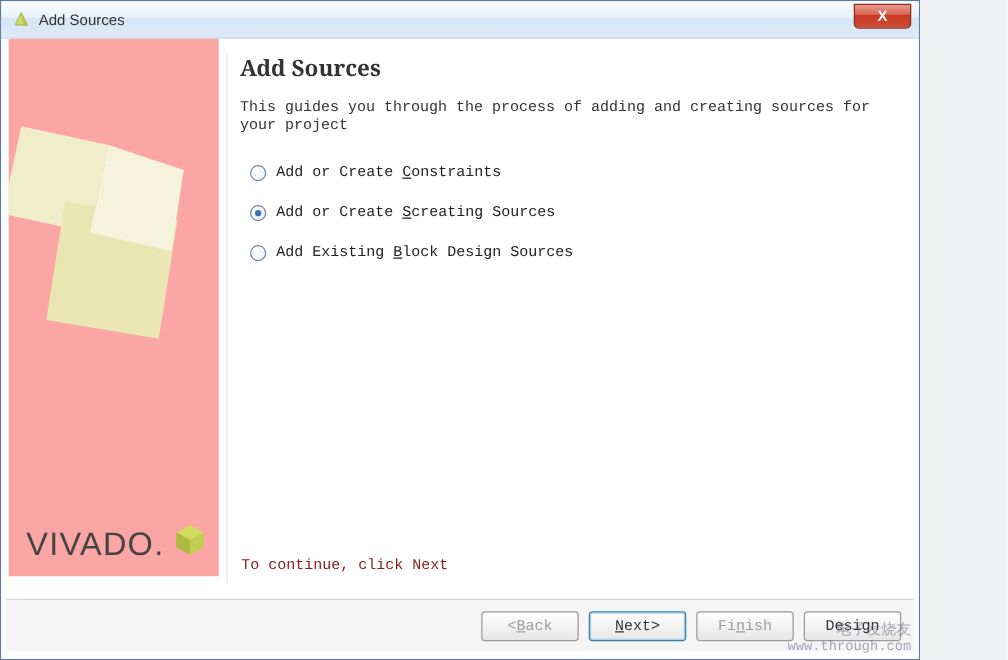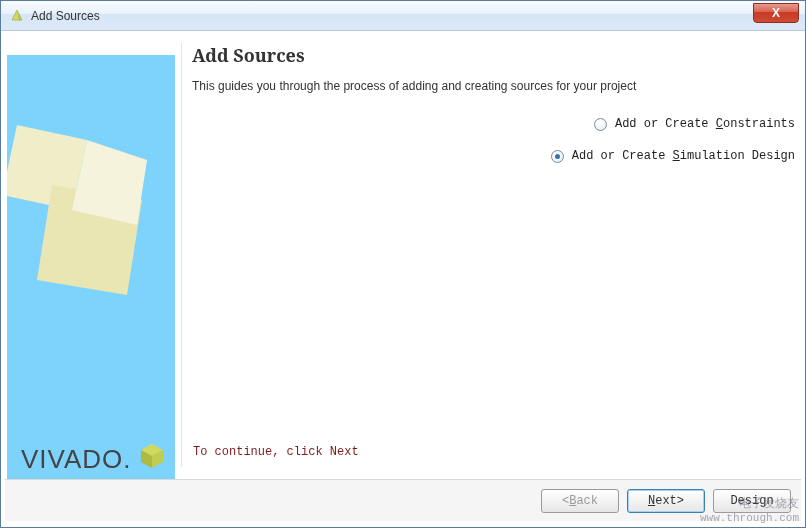--- a/index.html
+++ b/index.html
@@ -10,21 +10,21 @@
     body {
       font-family: "SimSun", "MS Sans Serif", sans-serif;
       font-size: 12px;
       background: #eef0f2;
       width: 806px;
       height: 528px;
       overflow: hidden;
       position: relative;
     }
     .window {
-      width: 806px;
+      width: 736px;
       height: 528px;
       background: #fff;
       border: 1px solid #5a7aa0;
       position: relative;
     }
     .titlebar {
       height: 30px;
       background: linear-gradient(to bottom, #f9fcff 0%, #e8f1fb 45%, #d6e6f7 46%, #dce9f7 100%);
       border-bottom: 1px solid #b9c9dc;
       display: flex;
@@ -65,24 +65,24 @@
       position: absolute;
       top: 30px;
       left: 0;
       right: 0;
       bottom: 0;
       background: #fff;
     }
     .sidebar {
       position: absolute;
       left: 6px;
-      top: 24px;
+      top: 0;
       width: 168px;
       height: 430px;
-      background: #7dd3fc;
+      background: #fca5a5;
       overflow: hidden;
     }
     .sidebar svg.shapes {
       position: absolute;
       top: 50px;
       left: -10px;
       width: 180px;
       height: 220px;
     }
     .vivado-logo {
@@ -113,36 +113,35 @@
       padding-left: 10px;
     }
     .main-header h1 {
       font-family: "SimSun","serif";
       font-size: 18px;
       font-weight: bold;
       color: #333;
       margin-bottom: 12px;
     }
     .main-sub {
-      font-family: Liberation Sans, sans-serif;
+      font-family: Liberation Mono, monospace;
       font-size: 12px;
       color: #333;
       margin-bottom: 24px;
     }
     .radio-list {
       margin-left: 8px;
     }
     .radio-row {
       display: flex;
       align-items: center;
       margin-bottom: 18px;
       font-family: "Courier New","SimSun", monospace;
       font-size: 12px;
       color: #222;
-      justify-content: flex-end;
     }
     .radio-dot {
       width: 13px;
       height: 13px;
       border: 1px solid #7a8a9a;
       border-radius: 50%;
       background: radial-gradient(circle at 35% 30%, #fff 0%, #f0f4f8 60%, #d8e0e8 100%);
       margin-right: 8px;
       position: relative;
       flex-shrink:0;
@@ -263,43 +262,54 @@
           <span class="radio-dot"></span>
           <span>
             <span>Add or Create </span><span class="underline">C</span><span>onstraints</span>
           </span>
         </div>
 
 
         <div class="radio-row">
           <span class="radio-dot selected"></span>
           <span>
-            <span>Add or Create </span><span class="underline">S</span><span>imulation Design</span>
+            <span>Add or Create </span><span class="underline">S</span><span>creating Sources</span>
           </span>
         </div>
 
 
+        <div class="radio-row">
+          <span class="radio-dot"></span>
+          <span>
+            <span>Add Existing </span><span class="underline">B</span><span>lock Design Sources</span>
+          </span>
+        </div>
 
 
       </div>
     </div>
 
     <div class="footer-note">To continue, click Next</div>
 
     <div class="button-bar">
       <div class="btn disabled">
         <span>&lt; </span>
           <span class="underline">B</span>
           <span>ack</span>
       </div>
       <div class="btn default">
         <span class="underline">N</span>
           <span>ext </span>
           <span>&gt;</span>
       </div>
+      <div class="btn disabled">
+        <span>Fi</span>
+          <span class="underline">n</span>
+          <span>ish</span>
+      </div>
       <div class="btn">
         <span>Design</span>
       </div>
     </div>
 
   </div>
 
   <div class="watermark">
     <div class="cn">电子发烧友</div>
     <div>www.through.com</div>

